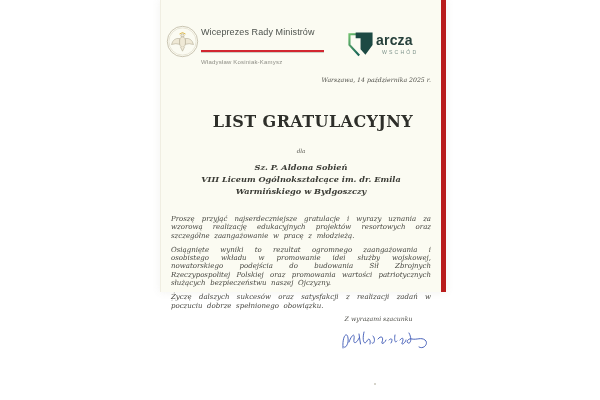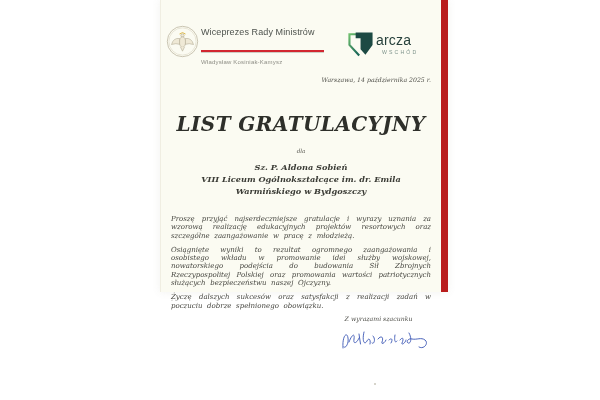--- a/index.html
+++ b/index.html
@@ -5,21 +5,21 @@
   html,body{margin:0;padding:0;}
   body{
     width:600px;height:400px;position:relative;overflow:hidden;
     background:#ffffff;
     font-family:"DejaVu Serif", serif;
   }
   #paper{
     position:absolute;left:160px;top:0;width:280px;height:292px;
     background:#fbfbf2;
     box-shadow:0 0 8px rgba(120,115,90,0.10);
-    border-left:1px solid #f0eee2;border-right:7px solid #b91c1c;
+    border-left:1px solid #f0eee2;border-right:5px solid #b91c1c;
   }
   .abs{position:absolute;}
   
   .emblem{left:5px;top:25px;width:33px;height:33px;}
   .office{
     left:40px;top:27px;width:130px;
     font-family:"Liberation Sans", sans-serif;
     font-size:9px;line-height:10px;color:#4e534e;letter-spacing:0.1px;
   }
   .flag-rule{left:40px;top:50px;width:123px;height:3px;}
@@ -29,34 +29,34 @@
     left:40px;top:59px;width:130px;
     font-family:"Liberation Sans", sans-serif;
     font-size:6px;color:#8e8e86;letter-spacing:0.2px;
   }
   
   .logo{left:184px;top:27px;width:88px;height:34px;}
   .logo svg{position:absolute;left:0;top:0;}
   .logo .word{
     position:absolute;left:31px;top:5px;
     font-family:"Liberation Sans", sans-serif;
-    font-weight:normal;font-size:14px;color:#26403b;letter-spacing:0.2px;
+    font-weight:bold;font-size:14px;color:#26403b;letter-spacing:0.2px;
   }
   .logo .sub{
     position:absolute;left:37px;top:22px;
     font-family:"Liberation Sans", sans-serif;
     font-size:5.2px;color:#7f948c;letter-spacing:2.1px;
   }
   .dateline{
     right:10px;top:76px;width:200px;text-align:right;
     font-style:italic;font-size:6.2px;color:#4e4e48;
   }
   .letter-title{
-    left:0;top:112px;width:280px;text-align:center;
-    font-weight:bold;font-style:italic;font-size:20px;
+    left:12px;top:112px;width:280px;text-align:center;
+    font-weight:bold;font-size:16px;
     color:#2e2f2a;letter-spacing:0.4px;
   }
   .salutation{
     left:0;top:148px;width:280px;text-align:center;
     font-style:italic;font-size:5.6px;color:#55554e;
   }
   .recipient{
     left:0;top:161px;width:280px;text-align:center;
     font-weight:bold;font-style:italic;font-size:8.2px;
     line-height:12px;color:#3a3b35;

